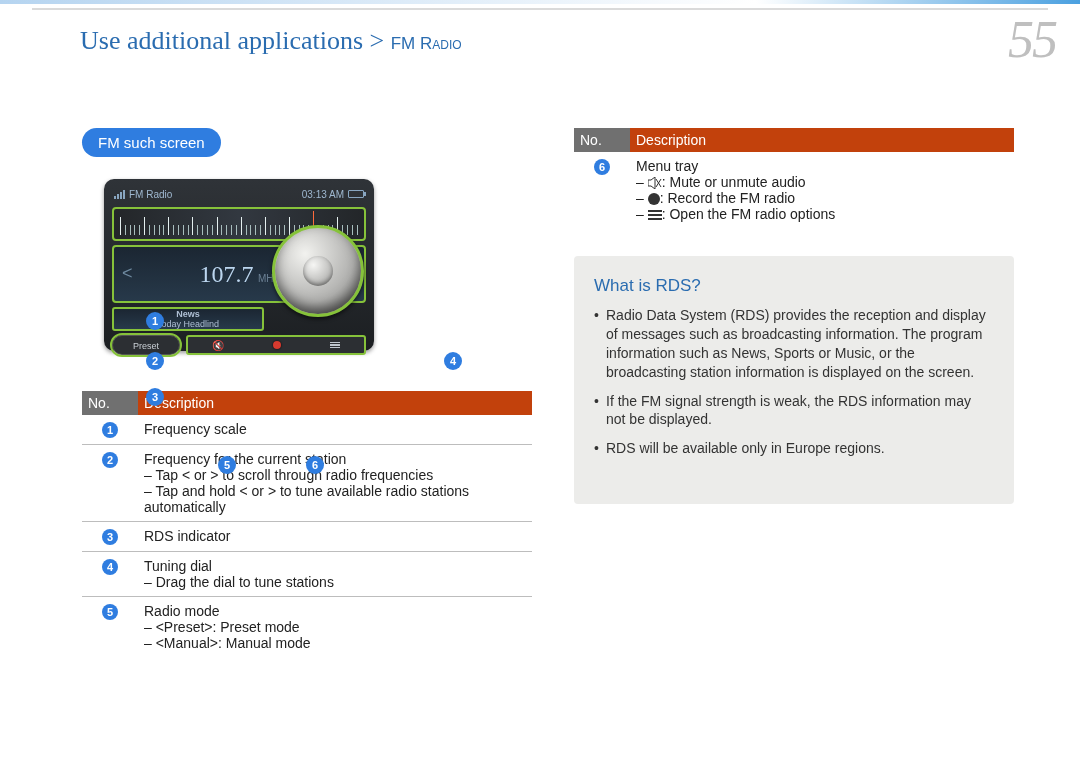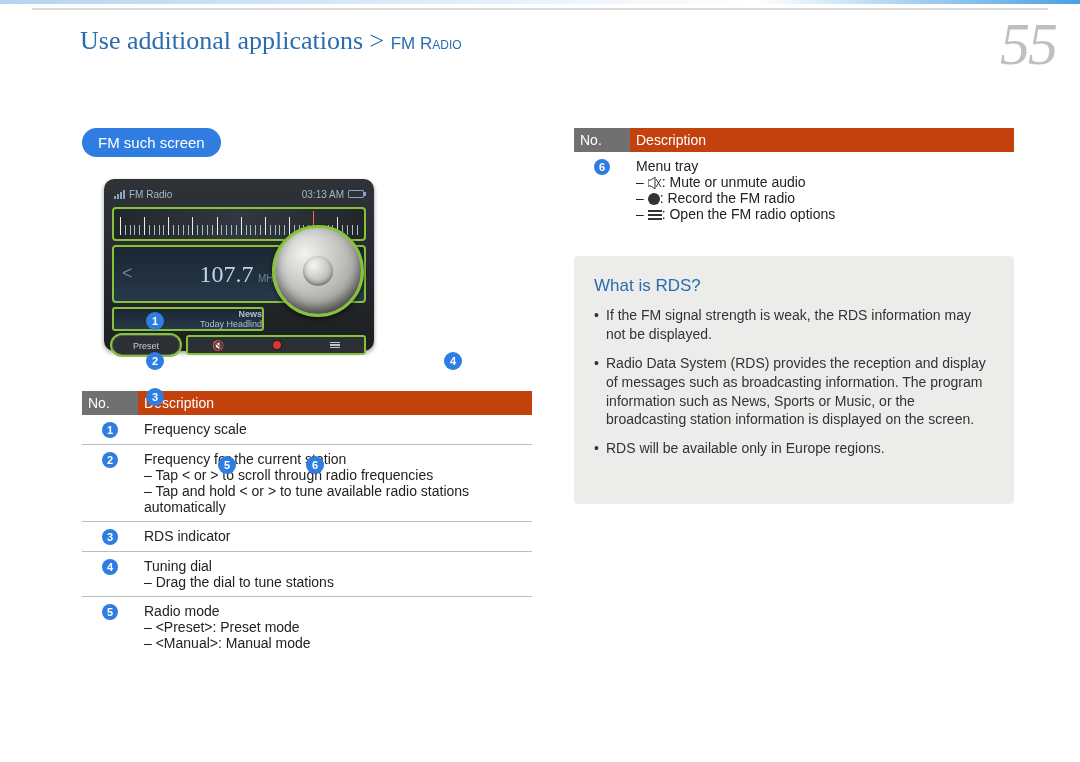--- a/index.html
+++ b/index.html
@@ -8,21 +8,21 @@
     font-family: Arial, Helvetica, sans-serif; color: #333;
   }
 
   
   .top-bar-1 { position: absolute; top: 0; left: 0; right: 0; height: 4px; background: linear-gradient(90deg, #b5d4f0, #fff 70%, #4aa0e0 100%); }
   .top-bar-2 { position: absolute; top: 8px; left: 32px; right: 32px; height: 2px; background: #dadada; }
 
   .page-number {
     position: absolute; top: 10px; right: 24px;
     font-family: Georgia, 'Times New Roman', serif; font-style: italic;
-    font-size: 60px; color: #bfbfbf; letter-spacing: -2px;
+    font-size: 52px; color: #bfbfbf; letter-spacing: -2px;
   }
 
   .page-title {
     position: absolute; top: 26px; left: 80px;
     font-family: Georgia, 'Times New Roman', serif;
     color: #2a6cb0; font-size: 26px;
   }
   .page-title .sub { font-family: Arial, sans-serif; font-size: 17px; color: #2a6cb0; font-variant: small-caps; }
 
   .col-left { position: absolute; left: 82px; top: 128px; width: 450px; }
@@ -69,21 +69,21 @@
     border: 2px solid #86c23a; border-radius: 4px; text-align: center;
     display: flex; flex-direction: column; justify-content: center; position: relative;
   }
   .freq-box .arrow { position: absolute; top: 16px; color: #6f8aa0; font-size: 18px; }
   .freq-box .arrow.l { left: 8px; } .freq-box .arrow.r { right: 8px; }
   .freq-val { color: #bcd6ef; font-size: 24px; font-family: Georgia, serif; }
   .freq-unit { color: #6b8094; font-size: 10px; }
   .rds {
     margin: 4px 2px 0 2px; height: 24px; width: 152px;
     border: 2px solid #86c23a; border-radius: 3px;
-    text-align: right; color: #aebfd4; font-size: 9px; line-height: 10px;
+    text-align: center; color: #aebfd4; font-size: 9px; line-height: 10px;
     display: flex; flex-direction: column; justify-content: center;
     background: linear-gradient(#1b2632,#27394a);
   }
   .dial-wrap {
     width: 92px; height: 92px; border-radius: 50%;
     background: radial-gradient(circle at 35% 30%, #f2f2ef, #b0b0ae 60%, #5c5c5a);
     box-shadow: inset 0 -6px 12px rgba(0,0,0,.5), 0 2px 4px rgba(0,0,0,.6);
     position: absolute; right: 10px; top: 46px;
     border: 3px solid #86c23a;
   }
@@ -350,18 +350,18 @@
             </li>
           </ul>
         </td>
       </tr>
     </tbody>
   </table>
 
   <div class="info-box">
     <h4>What is RDS?</h4>
     <ul id="info-list">
+        <li>Radio Data System (RDS) provides the reception and display of messages such as broadcasting information. The program information such as News, Sports or Music, or the broadcasting station information is displayed on the screen.</li>
         <li>If the FM signal strength is weak, the RDS information may not be displayed.</li>
-        <li>Radio Data System (RDS) provides the reception and display of messages such as broadcasting information. The program information such as News, Sports or Music, or the broadcasting station information is displayed on the screen.</li>
         <li>RDS will be available only in Europe regions.</li>
       </ul>
   </div>
 </div>
 
 </body></html>

